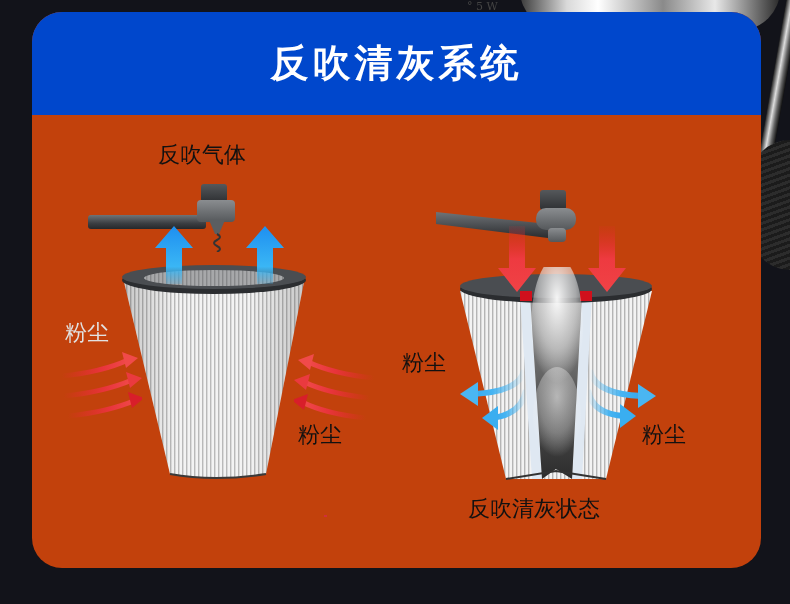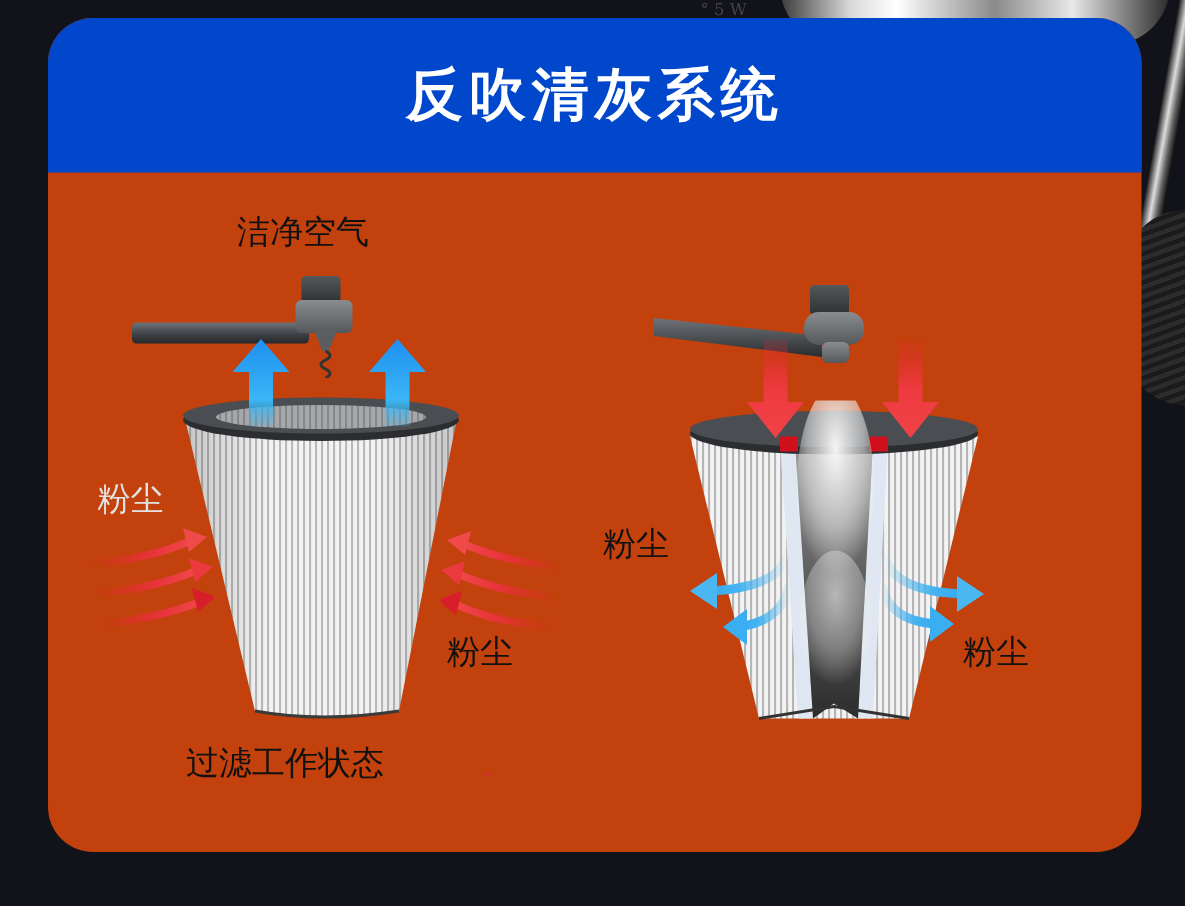--- a/index.html
+++ b/index.html
@@ -56,21 +56,21 @@
   <div class="handle"></div>
   <div class="wheel"></div>
 </div>
 <div class="can-text">° 5 W</div>
 
 <div class="card">
   <div class="card-header">
     <div class="card-title">反吹清灰系统</div>
   </div>
 
-  <div class="lbl" style="left:126px;top:128px;">洁净空气</div>
+  <div class="lbl" style="left:126px;top:128px;">反吹气体</div>
 
   <div class="pipe" style="left:56px;top:203px;width:118px;"></div>
   <div class="valve-top" style="left:169px;top:172px;width:26px;height:18px;"></div>
   <div class="valve-body" style="left:165px;top:188px;width:38px;height:22px;"></div>
   <svg class="arrow" style="left:175px;top:208px;" width="20" height="32">
     <polygon points="2,0 18,0 12,14 8,14" fill="#5b5e61"></polygon>
     <path d="M10 14 q6 3 0 6 q-6 3 0 6 q6 3 0 6" stroke="#333" stroke-width="2" fill="none"></path>
   </svg>
 
   <svg class="cone" style="left:86px;top:250px;" width="190" height="220">
@@ -137,21 +137,20 @@
     <path d="M80 26 Q40 22 14 10" stroke="url(#redL)" stroke-width="5" fill="none"></path>
     <polygon points="20,2 4,8 16,18" fill="#f04a4a"></polygon>
     <path d="M76 46 Q36 42 10 30" stroke="url(#redL)" stroke-width="5" fill="none"></path>
     <polygon points="16,22 0,28 12,38" fill="#ea3a3f"></polygon>
     <path d="M72 66 Q32 62 8 50" stroke="url(#redL)" stroke-width="5" fill="none"></path>
     <polygon points="14,42 -2,48 10,58" fill="#d81e2a"></polygon>
   </svg>
 
   <div class="lbl" style="left:266px;top:408px;">粉尘</div>
 
-  <div class="lbl" style="left:92px;top:482px;">过滤工作状态</div>
   <div style="position:absolute;left:292px;top:503px;width:3px;height:2px;background:#d0303a;"></div>
 
 
   <svg class="arrow" style="left:404px;top:186px;" width="170" height="60">
     <defs>
         <linearGradient id="pipeG" x1="0" y1="0" x2="0" y2="1">
       <stop offset="0" stop-color="#6f7377"></stop>
           <stop offset="1" stop-color="#2a2c2f"></stop>
         </linearGradient>
       </defs>
@@ -230,13 +229,14 @@
         </linearGradient>
       </defs>
     <path d="M2 2 Q6 26 54 28" stroke="url(#blueR)" stroke-width="6" fill="none"></path>
     <polygon points="68,28 50,16 50,40" fill="#4ab6f2"></polygon>
     <path d="M0 22 Q4 46 36 48" stroke="url(#blueR)" stroke-width="6" fill="none"></path>
     <polygon points="48,48 32,36 32,60" fill="#3aaef0"></polygon>
   </svg>
 
   <div class="lbl" style="left:610px;top:408px;">粉尘</div>
 
+  <div class="lbl" style="left:436px;top:482px;">反吹清灰状态</div>
 </div>
 
 </body></html>

